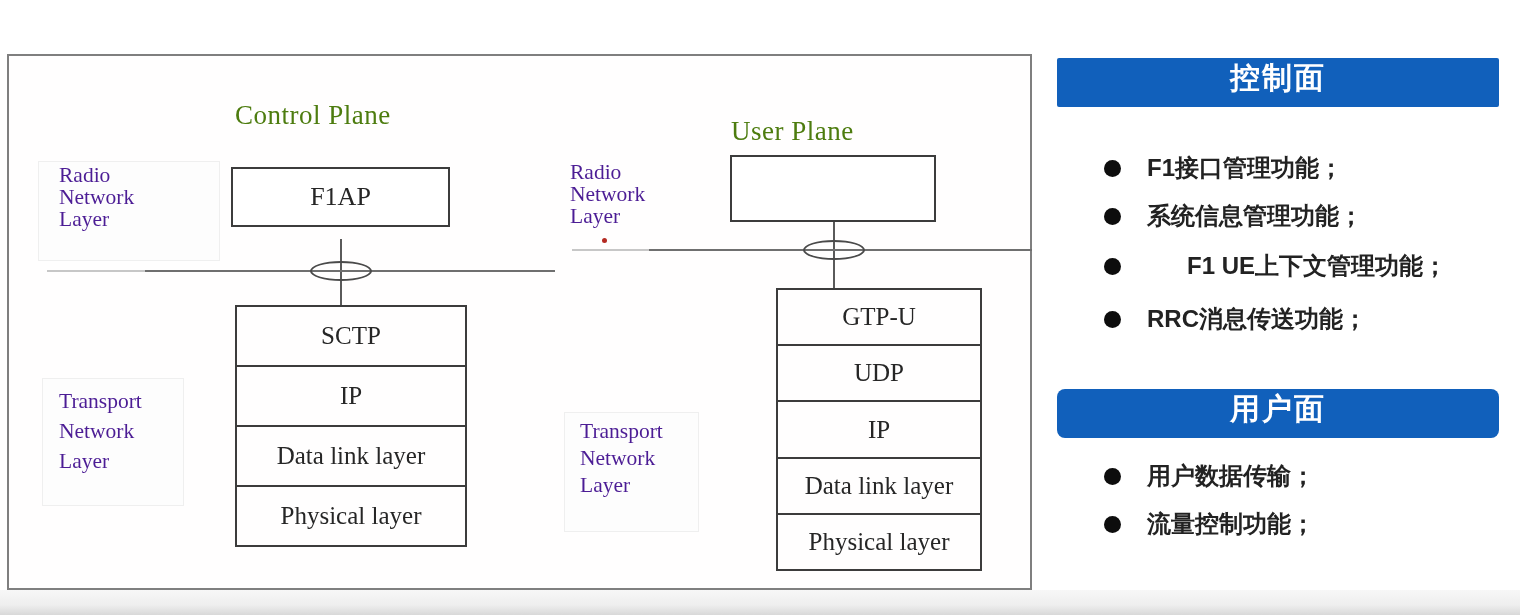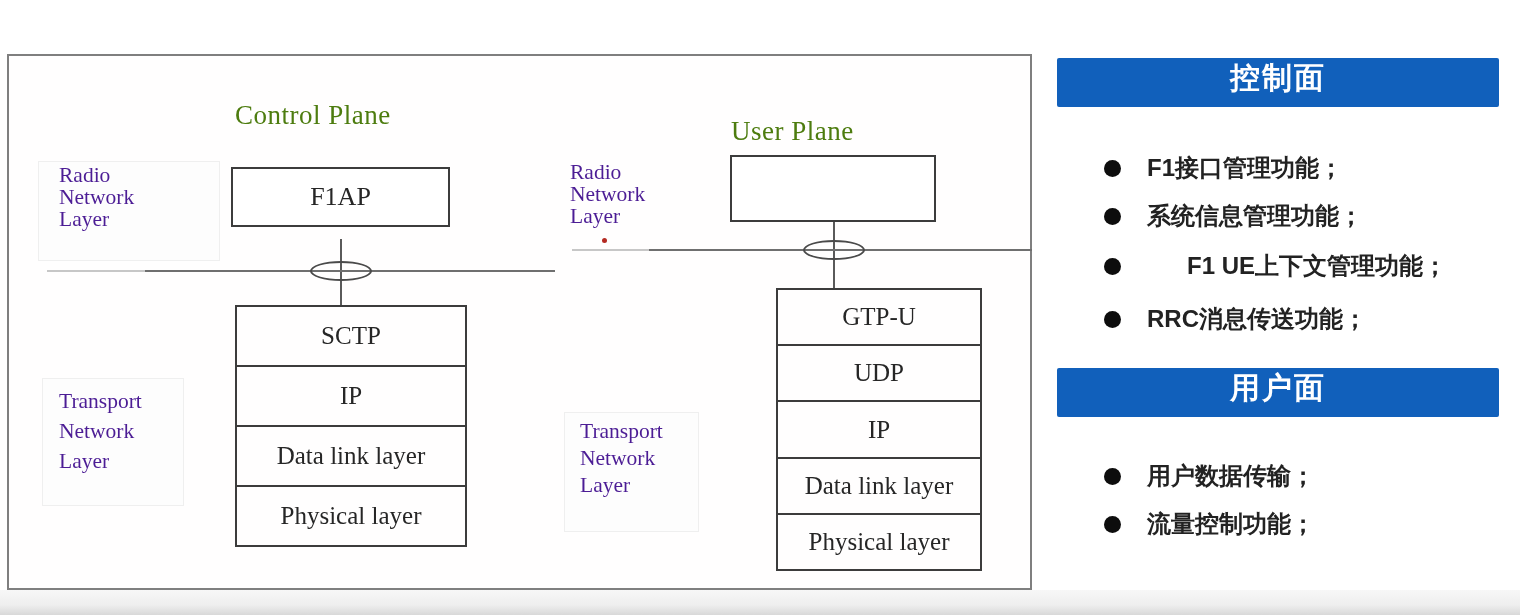--- a/index.html
+++ b/index.html
@@ -142,21 +142,21 @@
   </div>
   <div class="bullet-item" style="top:250px;gap:40px;">
     <span class="bullet-dot"></span>
     <span class="bullet-text">F1 UE上下文管理功能；</span>
   </div>
   <div class="bullet-item" style="top:303px;">
     <span class="bullet-dot"></span>
     <span class="bullet-text">RRC消息传送功能；</span>
   </div>
 
-  <div class="accent-bar" style="top:368px;">
+  <div class="accent-bar" style="top:389px;border-radius:8px;">
     <span>用户面</span>
   </div>
 
   <div class="bullet-item" style="top:460px;">
     <span class="bullet-dot"></span>
     <span class="bullet-text">用户数据传输；</span>
   </div>
   <div class="bullet-item" style="top:508px;">
     <span class="bullet-dot"></span>
     <span class="bullet-text">流量控制功能；</span>

